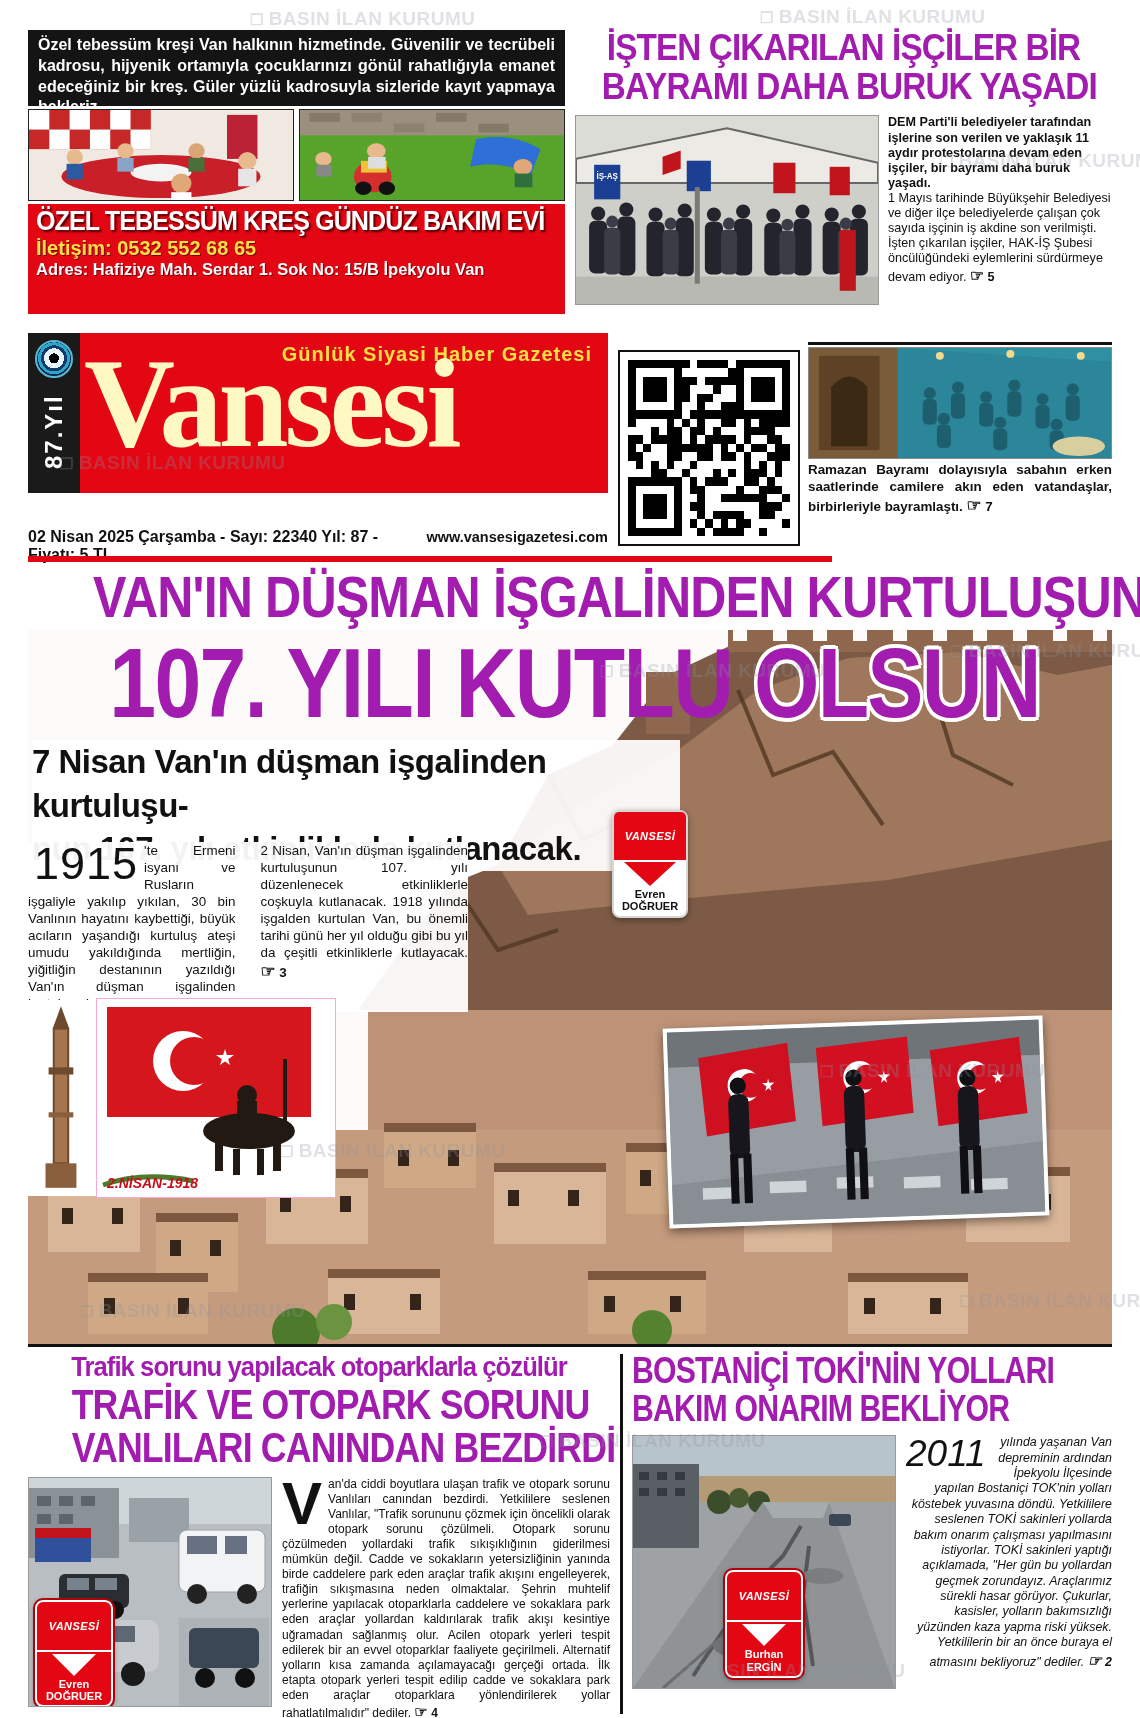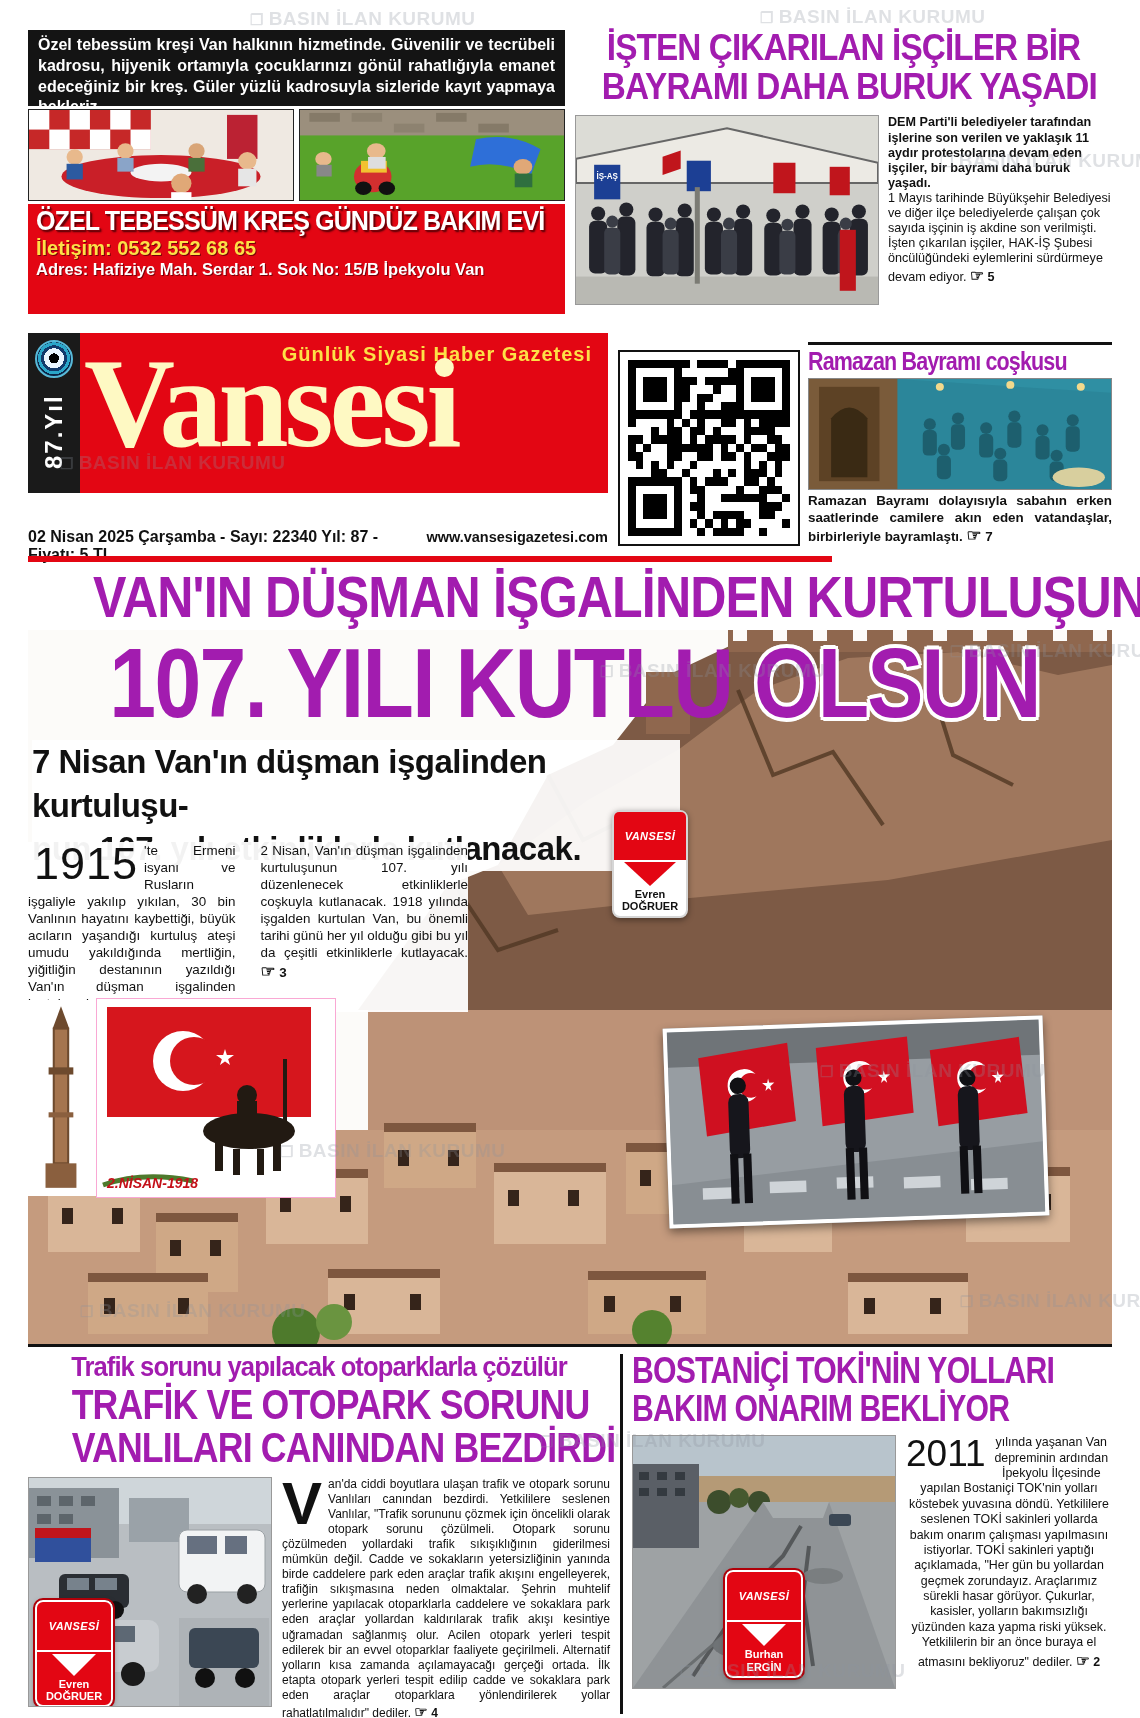--- a/index.html
+++ b/index.html
@@ -99,21 +99,21 @@
   .t-kicker{font-size:27px;}
   .t-head{font-size:42px;line-height:1.03;}
   #art-traffic .row{display:flex;gap:10px;margin-top:7px;}
   .t-photo{width:242px;height:228px;border:1px solid #999;overflow:hidden;flex:none;position:relative;}
   .t-body{flex:1;font-size:12px;line-height:1.26;text-align:justify;}
   .dropcap{float:left;font-size:60px;line-height:.8;font-weight:900;margin:3px 6px 0 0;}
   #art-toki{left:632px;top:1352px;width:480px;z-index:2;}
   .k-head{font-size:36px;line-height:1.06;}
   #art-toki .row{display:flex;gap:10px;margin-top:7px;}
   .k-photo{width:262px;height:252px;border:1px solid #999;overflow:hidden;flex:none;position:relative;}
-  .k-body{flex:1;font-size:12.4px;line-height:1.24;text-align:center;}
+  .k-body{flex:1;font-size:12.4px;line-height:1.24;text-align:right;font-style:italic;}
   .dropnum2{float:left;font-size:37px;line-height:.9;font-weight:400;margin:2px 5px 0 0;}
 </style>
 </head>
 <body>
 
 <div class="abs" id="ad-kres">
   <div class="ad-intro">Özel tebessüm kreşi Van halkının hizmetinde. Güvenilir ve tecrübeli kadrosu, hijyenik ortamıyla çocuklarınızı gönül rahatlığıyla emanet edeceğiniz bir kreş. Güler yüzlü kadrosuyla sizleride kayıt yapmaya bekleriz.</div>
   <div class="ad-photos">
     <div>
       <svg viewBox="0 0 260 92" width="100%" height="100%" preserveAspectRatio="none">
@@ -689,23 +689,20 @@
       <div class="qm"></div>
       <div class="qm on"></div>
       <div class="qm"></div>
       <div class="qm"></div>
       <div class="qm"></div>
     </div>
 </div>
 
 <div class="abs" id="art-ramazan">
   <div class="top-rule"></div>
-  <div class="hl hline">
-    <span class="cl" style="--sx:.86">Ramazan Bayramı coşkusu</span>
-  </div>
   <div class="r-photo">
     <svg viewBox="0 0 300 112" width="100%" height="100%" preserveAspectRatio="none">
       <rect width="300" height="112" fill="#2f8fa3"></rect>
       <rect x="0" y="0" width="88" height="112" fill="#7a5b3a"></rect>
       <rect x="10" y="8" width="60" height="96" fill="#5d4225"></rect>
       <path d="M22,100 L22,40 Q40,18 58,40 L58,100 Z" fill="#3a2a14"></path>
       <path d="M88,0 L300,14 L300,112 L88,112 Z" fill="#2a8296" opacity=".7"></path>
       <g fill="#1d5f6e">
           <circle cx="120" cy="46" r="6"></circle>
           <rect x="113" y="52" width="14" height="26" rx="5"></rect>

